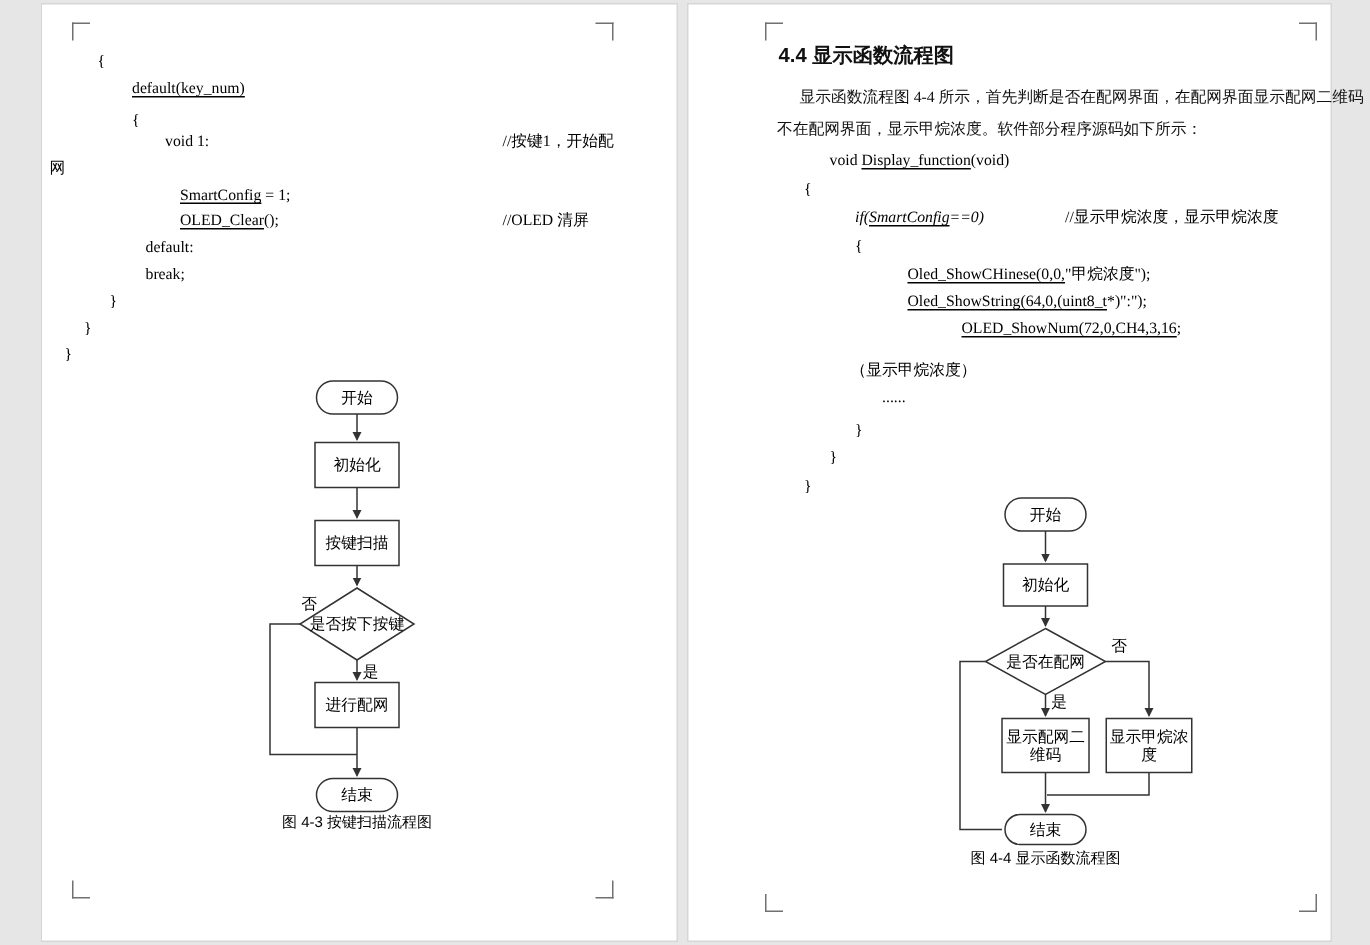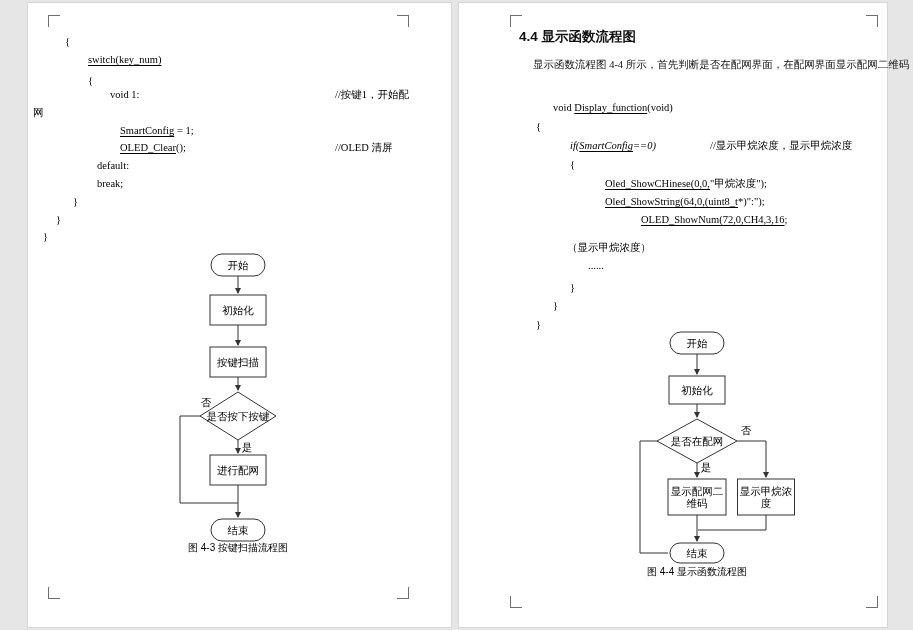--- a/index.html
+++ b/index.html
@@ -41,24 +41,25 @@
   <div class="mark bl" style="left:48px;top:587px"></div>
   <div class="mark br" style="left:397px;top:587px"></div>
 
   <div class="mark tl" style="left:510px;top:15px"></div>
   <div class="mark tr" style="left:866px;top:15px"></div>
   <div class="mark bl" style="left:510px;top:596px"></div>
   <div class="mark br" style="left:866px;top:596px"></div>
 
   <div class="heading">4.4 显示函数流程图</div>
   <div class="para-line p1">显示函数流程图 4-4 所示，首先判断是否在配网界面，在配网界面显示配网二维码；</div>
+  <div class="para-line p2">不在配网界面，显示甲烷浓度。软件部分程序源码如下所示：</div>
 
   <div id="left-code" class="layer">
       <div class="code-line" style="left: 65px; top: 35px;"><span>{</span></div>
-      <div class="code-line" style="left: 88px; top: 53px;"><span class="u">switch(key_num)</span></div>
+      <div class="code-line" style="left: 88px; top: 53px;"><span class="u">default(key_num)</span></div>
       <div class="code-line" style="left: 88px; top: 74px;"><span>{</span></div>
       <div class="code-line" style="left: 110px; top: 88px;"><span>void 1:</span></div>
       <div class="code-line" style="left: 335px; top: 88px;">//按键1，开始配</div>
       <div class="code-line" style="left: 33px; top: 106px;"><span>网</span></div>
       <div class="code-line" style="left: 120px; top: 124px;"><span class="u">SmartConfig</span><span> = 1;</span></div>
       <div class="code-line" style="left: 120px; top: 141px;"><span class="u">OLED_Clear</span><span>();</span></div>
       <div class="code-line" style="left: 335px; top: 141px; text-align: center;">//OLED 清屏</div>
       <div class="code-line" style="left: 97px; top: 159px; text-align: center;"><span>default:</span></div>
       <div class="code-line" style="left: 97px; top: 177px;"><span>break;</span></div>
       <div class="code-line" style="left: 73px; top: 195px;"><span>}</span></div>

